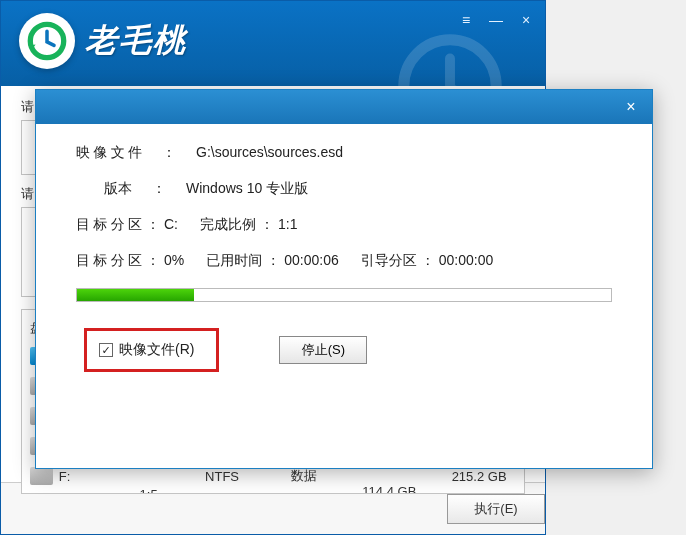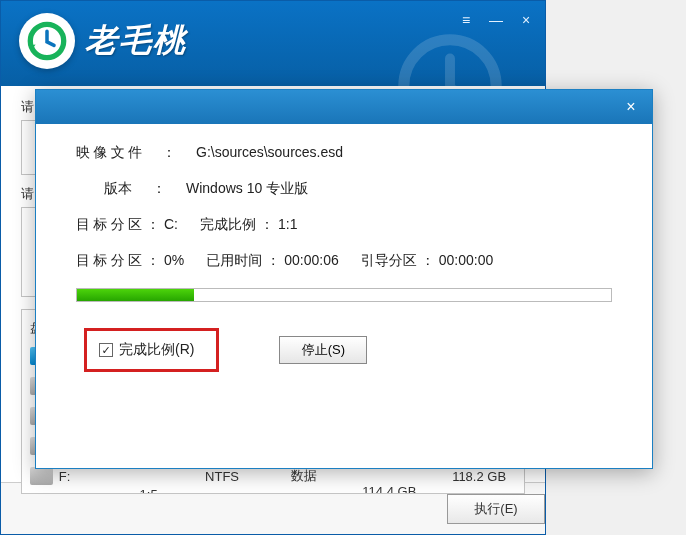--- a/index.html
+++ b/index.html
@@ -290,21 +290,21 @@
       <div class="disk-row" style="top:122px">
         <span class="disk-icon"></span>
       </div>
       <div class="disk-row" style="top:152px">
         <span class="disk-icon"></span>
         <span class="cell c1">F:</span>
         <span class="cell c2">1:5</span>
         <span class="cell c4">NTFS</span>
         <span class="cell c3">数据</span>
         <span class="cell c5">114.4 GB</span>
-        <span class="cell c6">118.2 GB</span>
+        <span class="cell c6">215.2 GB</span>
       </div>
     </div>
     <div class="scrollhint">▾</div>
   </div>
 
   <div class="footer">
     <button class="btn">执行(E)</button>
   </div>
 
   <div class="modal">
@@ -356,21 +356,21 @@
         </div>
       </div>
 
       <div class="progress-track">
         <div class="progress-fill"></div>
       </div>
 
       <div class="modal-actions">
         <div class="checkbox-highlight">
           <span class="chk">✓</span>
-          <span>完成比例(R)</span>
+          <span>映像文件(R)</span>
         </div>
         <button class="modal-btn">停止(S)</button>
       </div>
 
     </div>
   </div>
 
 </div>
 
 </body></html>

